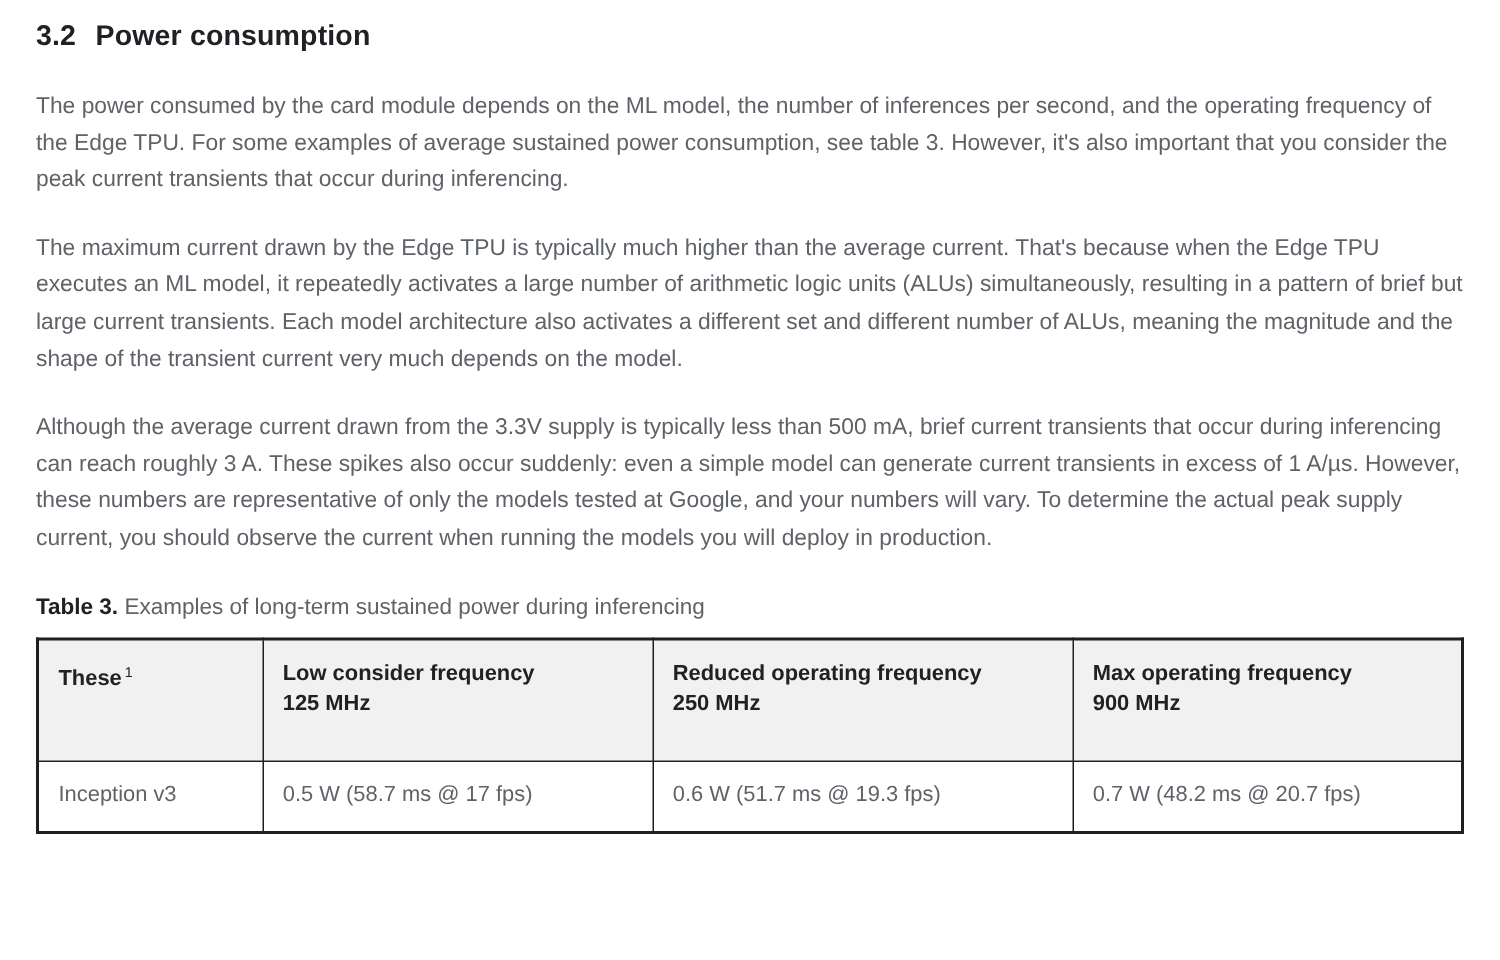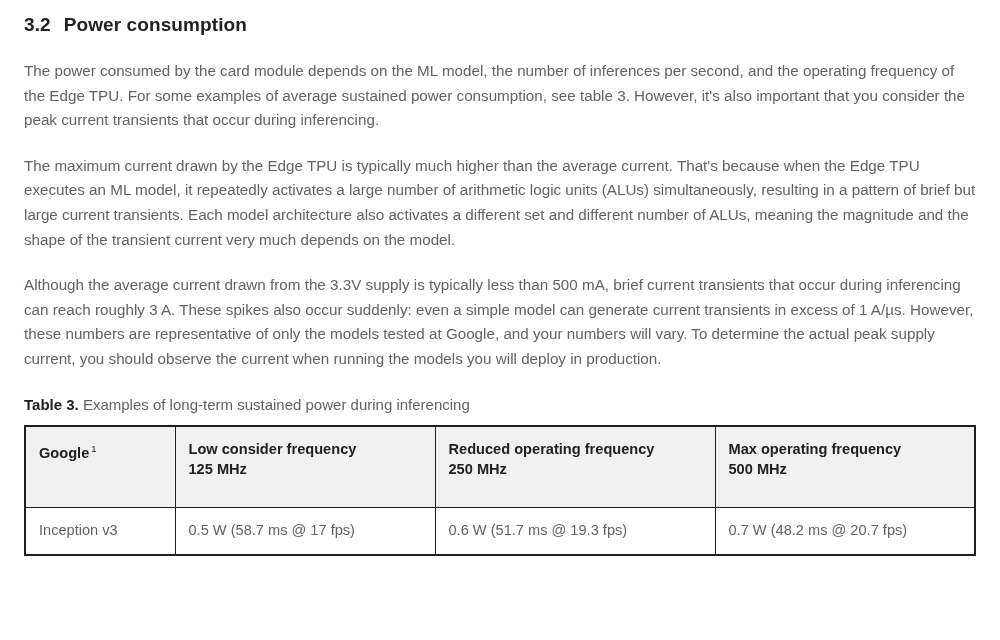--- a/index.html
+++ b/index.html
@@ -144,24 +144,24 @@
   <div class="data-table-wrap">
     <table class="data-table">
       <colgroup>
         <col class="c0">
           <col class="c1">
           <col class="c2">
           <col class="c3">
       </colgroup>
       <thead>
         <tr>
-          <th><span>Google</span><sup class="footnote-mark">1</sup><span class="hdr-line2"></span></th>
+          <th><span>These</span><sup class="footnote-mark">1</sup><span class="hdr-line2"></span></th>
           <th><span>Low consider frequency</span><span class="hdr-line2">125 MHz</span></th>
           <th><span>Reduced operating frequency</span><span class="hdr-line2">250 MHz</span></th>
-          <th><span>Max operating frequency</span><span class="hdr-line2">500 MHz</span></th>
+          <th><span>Max operating frequency</span><span class="hdr-line2">900 MHz</span></th>
         </tr>
       </thead>
       <tbody>
         <tr>
           <td>Inception v3</td>
           <td>0.5 W (58.7 ms @ 17 fps)</td>
           <td>0.6 W (51.7 ms @ 19.3 fps)</td>
           <td>0.7 W (48.2 ms @ 20.7 fps)</td>
         </tr>
       </tbody>

